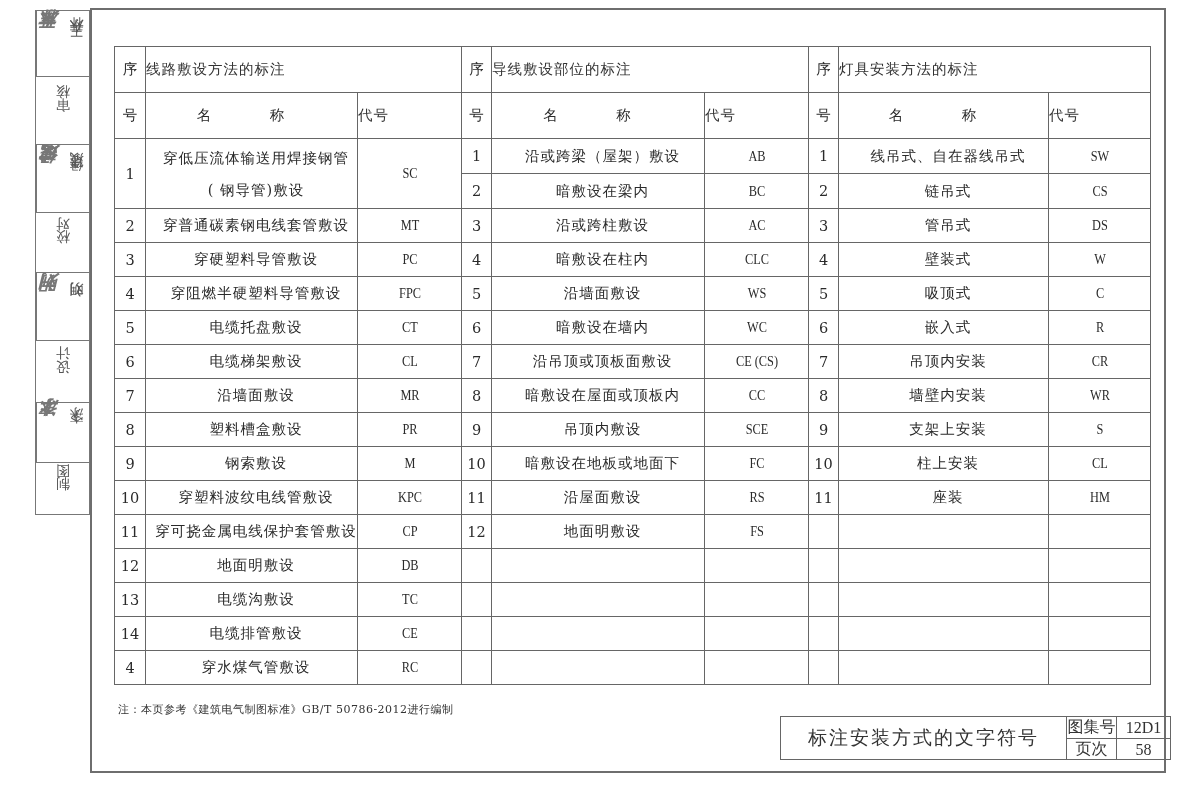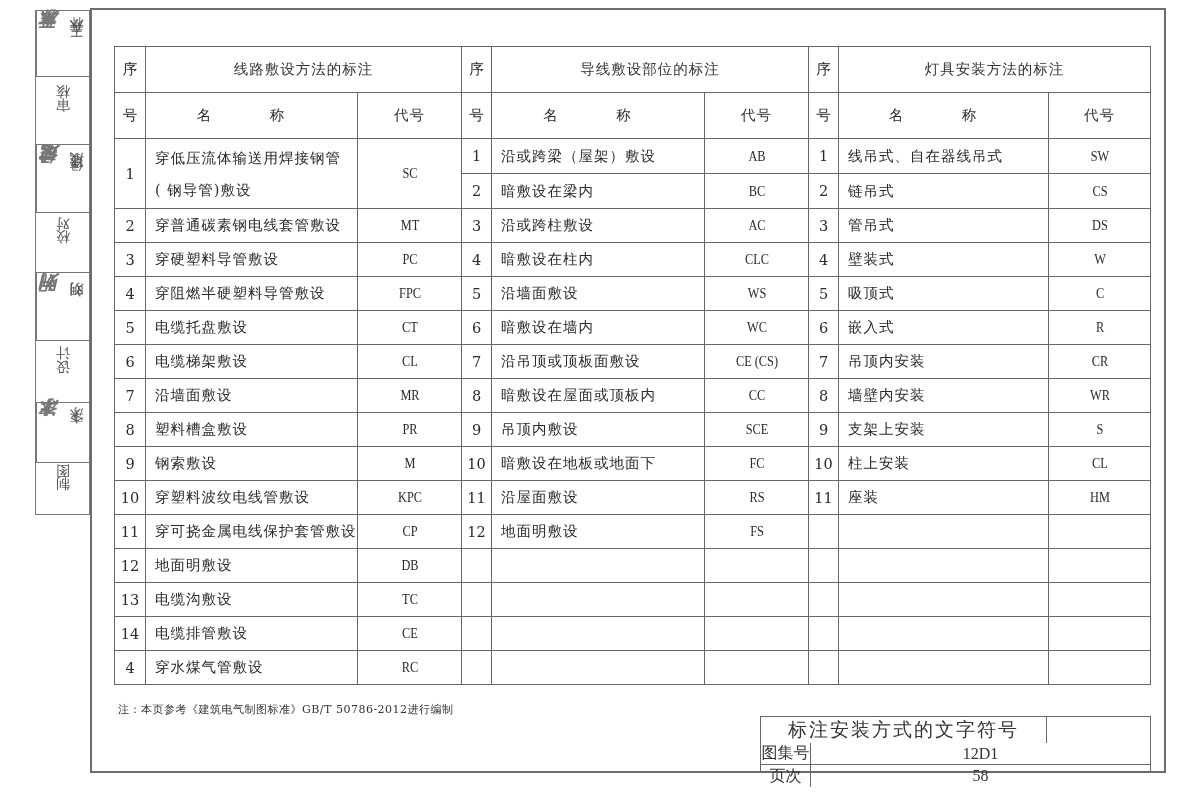--- a/index.html
+++ b/index.html
@@ -25,30 +25,30 @@
   
   table.main { position:absolute; left:114px; top:46px; border-collapse:collapse;
                table-layout:fixed; width:1036px; }
   table.main td { border:1.5px solid #666; padding:0; font-size:14.5px;
                   vertical-align:middle; box-sizing:border-box; }
   table.main tr.h1 td { height:46px; }
   table.main tr.h2 td { height:46px; }
   table.main tr.r td { height:34px; }
   table.main tr.r1 td { height:35px; }
   td.seq { text-align:center; font-family:"DejaVu Serif","Liberation Serif",serif; font-size:14px; }
-  td.name { text-align:left; padding-left:9px !important; letter-spacing:1px; }
+  td.name { text-align:center; padding-left:9px !important; letter-spacing:1px; }
   td.code { text-align:center; font-family:"Liberation Serif","DejaVu Serif",serif;
             font-size:14.5px; transform:scaleX(0.85); }
-  td.hdr { text-align:center; letter-spacing:1px; color:#333; }
+  td.hdr { text-align:left; letter-spacing:1px; color:#333; }
   td.hname { text-align:center; letter-spacing:22px;margin-top:48px; }
   td.seqh { text-align:center; vertical-align:middle; }
   .note { position:absolute; left:118px; top:702px; font-size:11px; color:#333; letter-spacing:0.5px; }
   
-  .title-block { position:absolute; left:760px; top:716px; width:391px; height:56px;
-                 border:1.5px solid #666; box-sizing:border-box; display:flex;flex-direction:column; }
+  .title-block { position:absolute; left:780px; top:716px; width:391px; height:44px;
+                 border:1.5px solid #666; box-sizing:border-box; display:flex; }
   .tb-title { width:285px; display:flex; align-items:center; justify-content:center;
               font-size:19px; letter-spacing:2px; color:#333; border-right:1.5px solid #666; }
   .tb-grid { flex:1; display:grid; grid-template-columns:50px 1fr; grid-template-rows:1fr 1fr; }
   .tb-grid div { display:flex; align-items:center; justify-content:center; font-size:16px;
                  border-bottom:1.5px solid #666; color:#333; }
   .tb-grid div:nth-child(odd) { border-right:1.5px solid #666; }
   .tb-grid div:nth-child(3), .tb-grid div:nth-child(4) { border-bottom:none; }
   .tb-grid .val { font-family:"Liberation Serif","DejaVu Serif",serif; font-size:16px; }
 </style>
 </head>

